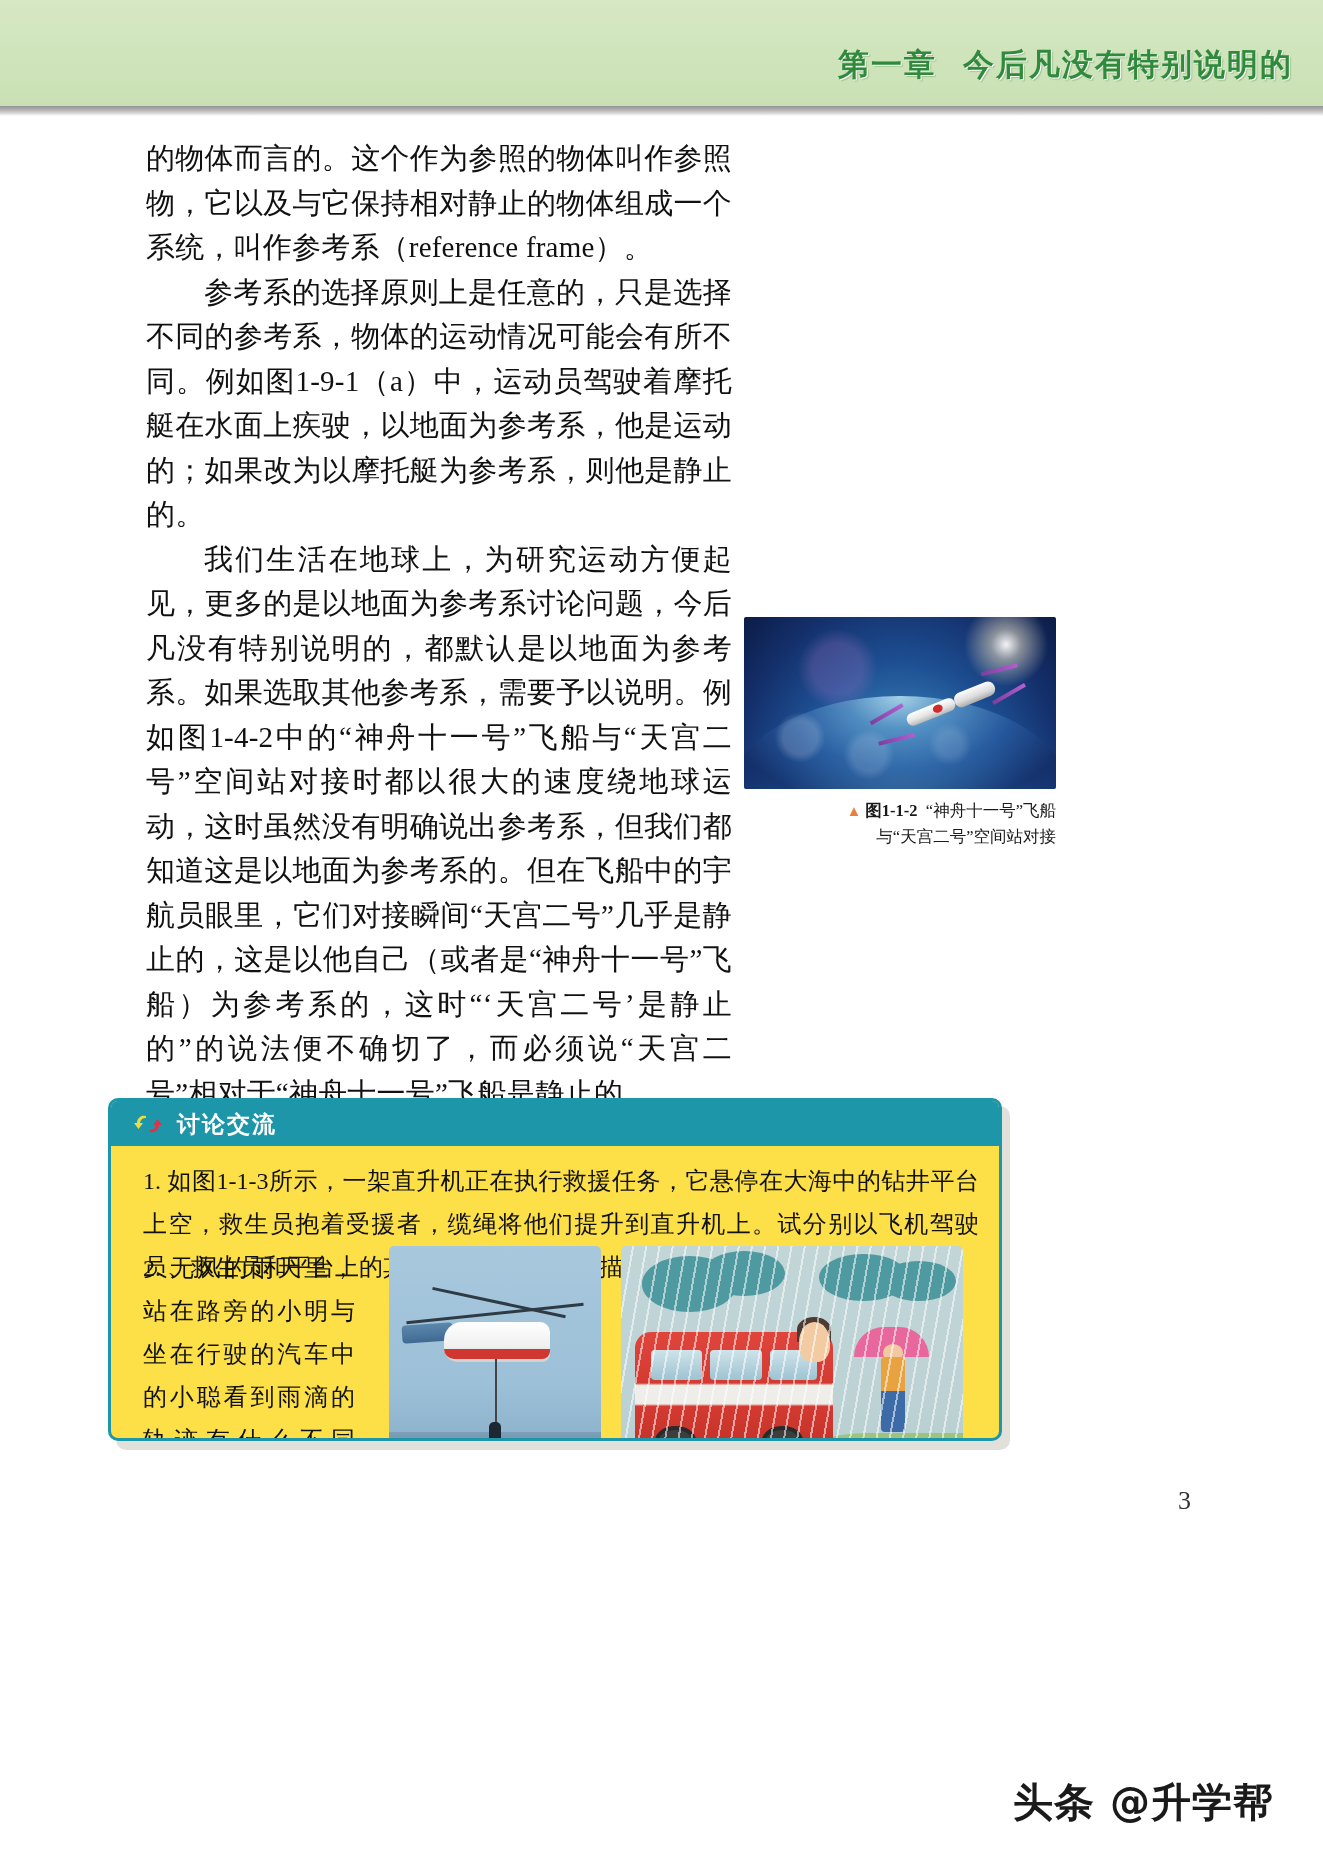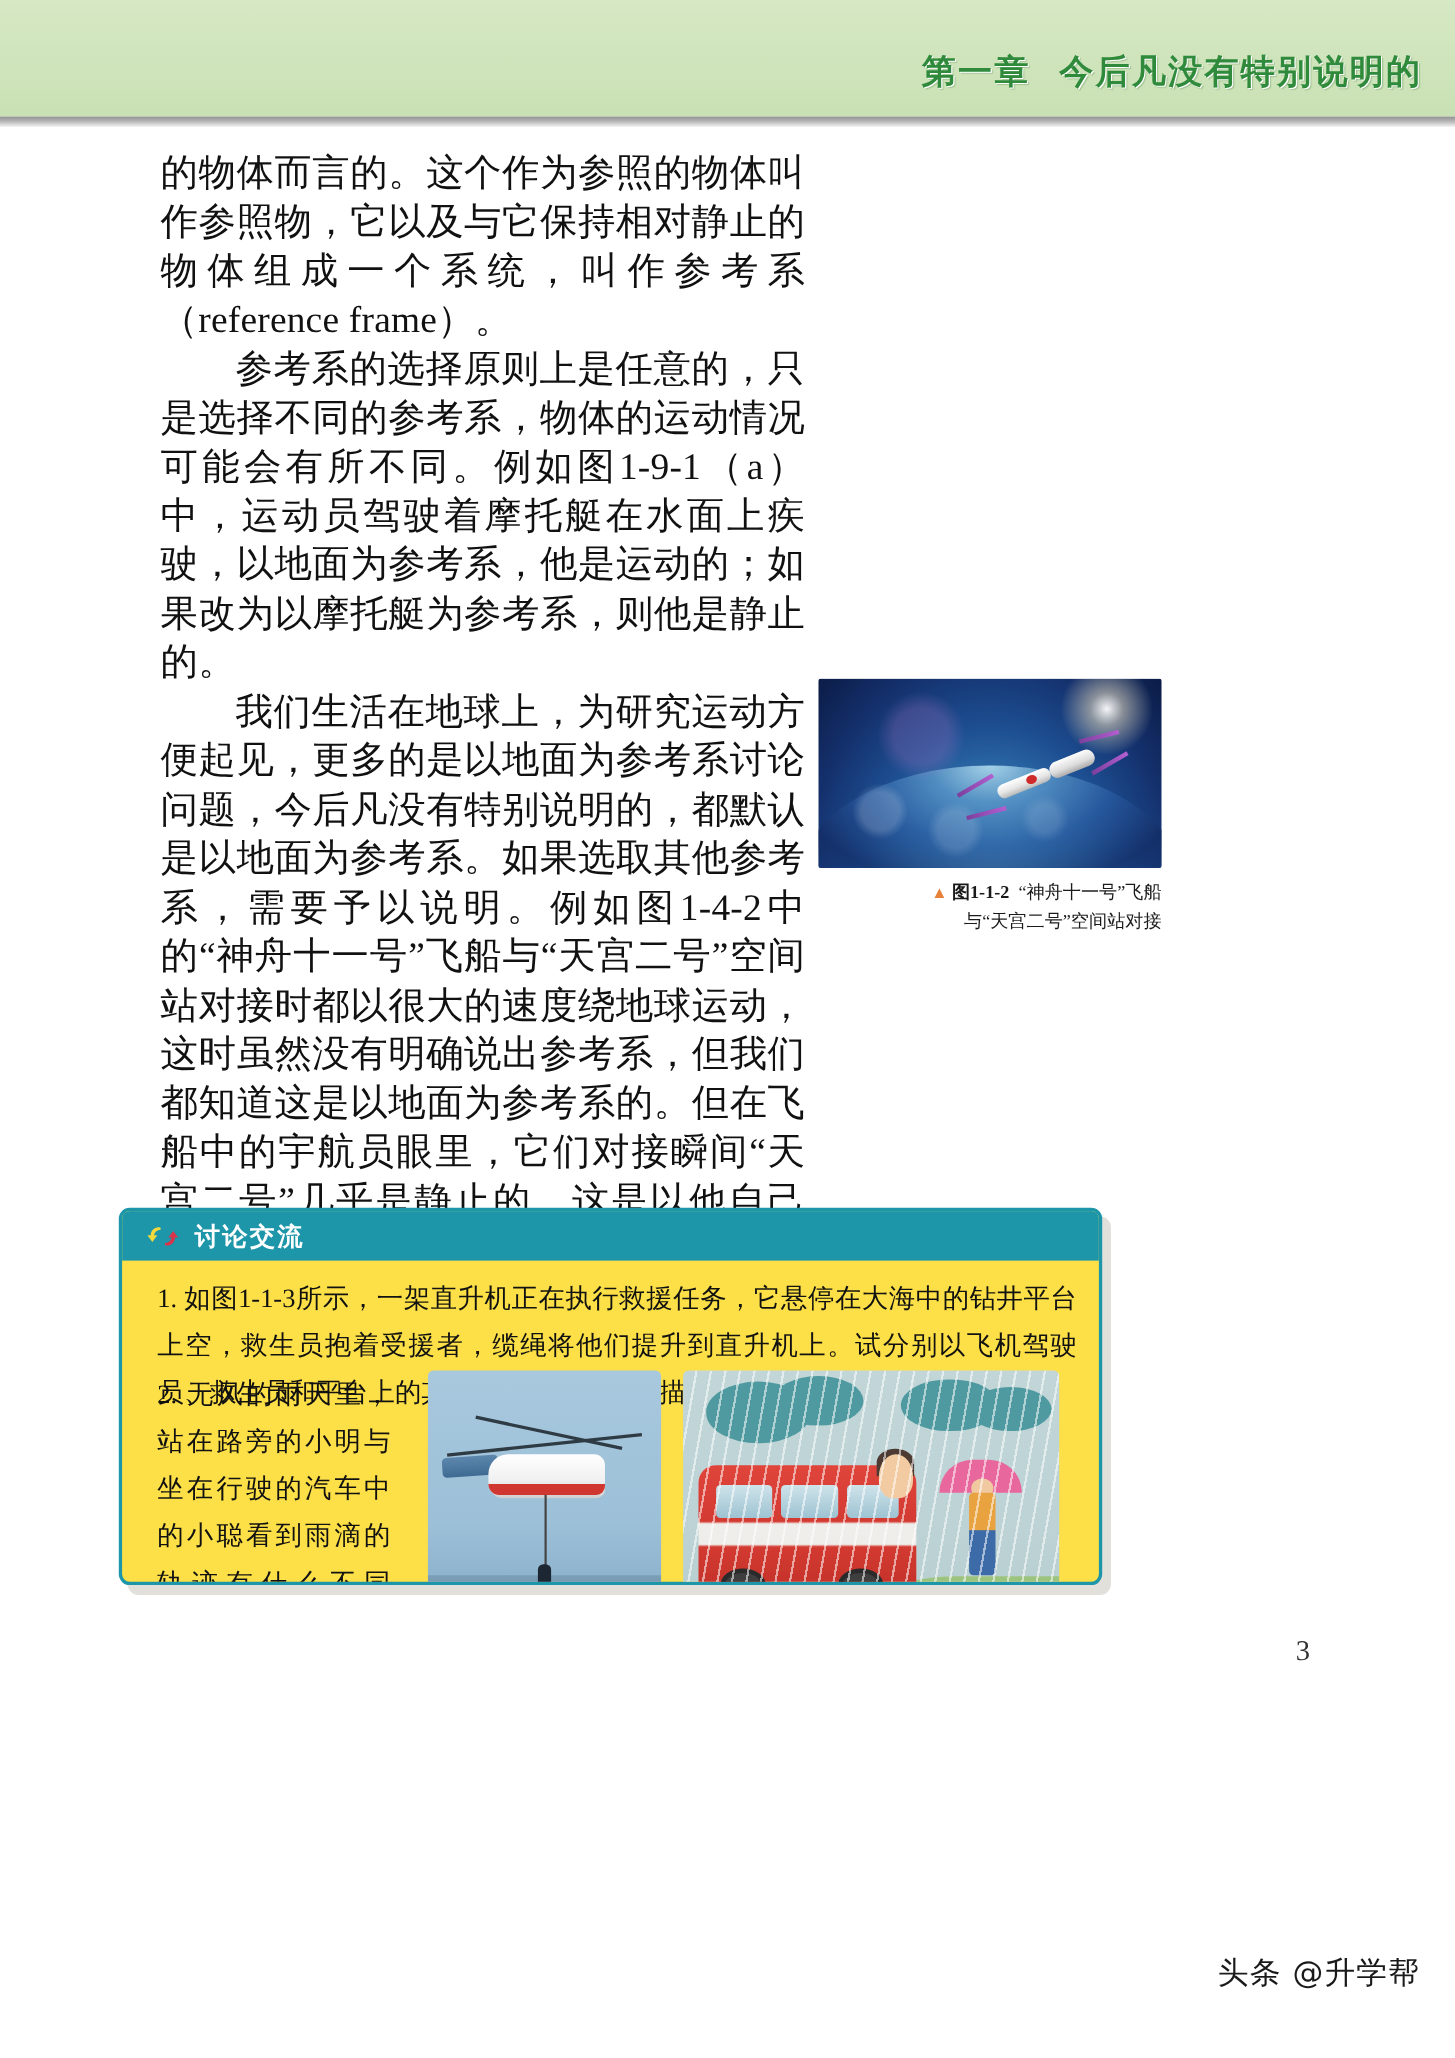--- a/index.html
+++ b/index.html
@@ -27,21 +27,21 @@
     font-weight:bold; font-size:31px; letter-spacing:2px;
     color:#2f8a3c;
     text-shadow:1px 1px 0 #ffffff, 2px 2px 1px rgba(110,160,100,.45);
     white-space:nowrap;
   }
   .chapter-title .ch-no{ margin-right:26px; }
 
   
   .body-text{
     position:absolute; left:146px; top:136px; width:586px;
-    font-size:34px; line-height:44.5px; color:#111111;
+    font-size:29px; line-height:44.5px; color:#111111;
     text-align:justify; text-justify:inter-ideograph;
     letter-spacing:.2px;
   }
   .body-text p{ margin:0; }
   .body-text p.ind{ text-indent:2em; }
 
   
   .fig-space{
     position:absolute; left:744px; top:617px; width:312px;
   }
@@ -246,23 +246,23 @@
     position:absolute; left:0; top:360px; width:100%;
     font-size:17.5px; color:#1a1a1a;
   }
 
   
   .page-num{
     position:absolute; right:132px; top:1486px;
     font-family:"Liberation Serif",serif; font-size:26px; color:#333;
   }
   .watermark{
-    position:absolute; right:32px; top:1775px;
+    position:absolute; right:49px; top:1775px;
     font-family:"DejaVu Sans","Liberation Sans",sans-serif;
-    font-weight:normal; font-size:28px; color:#1a1a1a; letter-spacing:1px;
+    font-weight:bold; font-size:40px; color:#1a1a1a; letter-spacing:1px;
     white-space:nowrap;
   }
 </style>
 </head>
 <body>
 
 <div class="header-band"></div>
 <div class="header-shadow"></div>
 <div class="chapter-title">
   <span class="ch-no">第一章</span><span>今后凡没有特别说明的</span>

